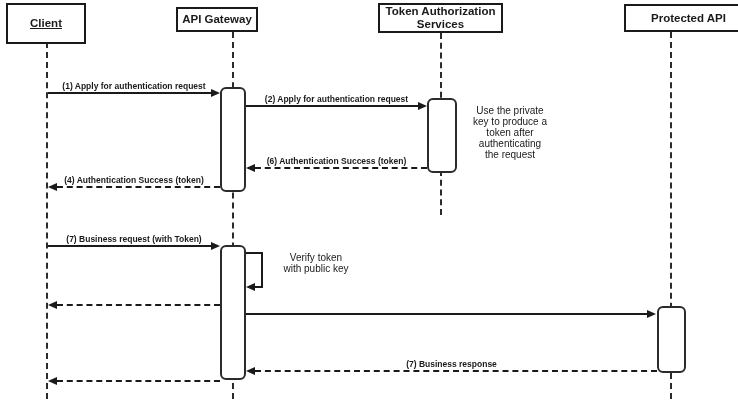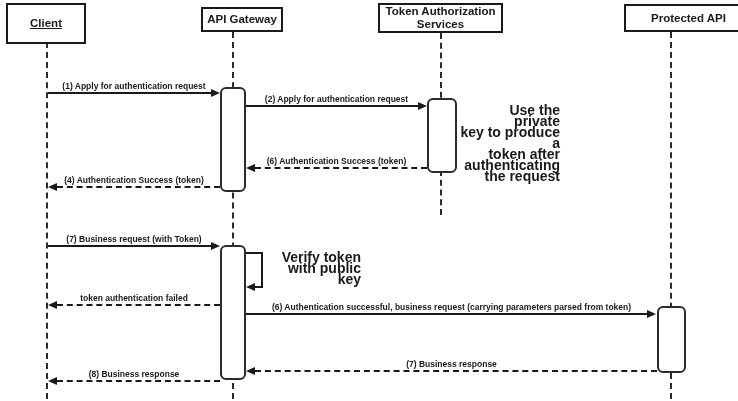--- a/index.html
+++ b/index.html
@@ -18,22 +18,22 @@
   }
   .activation{
     position:absolute;background:#ffffff;border:2px solid #2b2b2b;
     border-radius:6px;z-index:2;box-sizing:border-box;
   }
   .msg-label{
     position:absolute;font-size:8.5px;font-weight:700;line-height:10px;
     text-align:center;white-space:nowrap;z-index:4;color:#1a1a1a;
   }
   .free-label{
-    position:absolute;font-size:14px;font-weight:700;line-height:11px;
-    text-align:right;white-space:pre-line;z-index:4;color:#1a1a1a;
+    position:absolute;font-size:10px;font-weight:400;line-height:11px;
+    text-align:center;white-space:pre-line;z-index:4;color:#1a1a1a;
   }
   .line-solid{position:absolute;height:2px;background:#1a1a1a;z-index:3;}
   .line-dashed{position:absolute;height:0;border-top:2px dashed #1a1a1a;z-index:3;}
   .vline-solid{position:absolute;width:2px;background:#1a1a1a;z-index:3;}
   .head-right{
     position:absolute;width:0;height:0;z-index:4;
     border-top:4px solid transparent;border-bottom:4px solid transparent;
     border-left:9px solid #1a1a1a;
   }
   .head-left{
@@ -48,21 +48,21 @@
 <div class="stage">
 
   <div class="lifeline" style="left:46px;top:32px;height:367px;"></div>
   <div class="lifeline" style="left:232px;top:32px;height:367px;"></div>
   <div class="lifeline" style="left:440px;top:33px;height:182px;"></div>
   <div class="lifeline" style="left:670px;top:32px;height:367px;"></div>
 
   <div class="actor" style="left:6px;top:3px;width:80px;height:41px;text-decoration:underline;">
     <span>Client</span>
   </div>
-  <div class="actor" style="left:201px;top:7px;width:82px;height:25px;">
+  <div class="actor" style="left:176px;top:7px;width:82px;height:25px;">
     <span>API Gateway</span>
   </div>
   <div class="actor" style="left:378px;top:3px;width:125px;height:30px;">
     <span>Token Authorization
 Services</span>
   </div>
   <div class="actor" style="left:624px;top:4px;width:121px;height:28px;padding-left:8px;">
     <span>Protected API</span>
   </div>
 
@@ -97,29 +97,26 @@
   <div class="line-solid" style="left:48px;top:245px;width:164px;"></div>
   <div class="head-right" style="left:211px;top:242px;"></div>
 
   <div class="line-solid" style="left:246px;top:252px;width:17px;"></div>
   <div class="vline-solid" style="left:261px;top:252px;height:36px;"></div>
   <div class="line-solid" style="left:255px;top:286px;width:8px;"></div>
   <div class="head-left" style="left:246px;top:283px;"></div>
   <div class="free-label" style="left:271px;top:252px;width:90px;">Verify token
 with public key</div>
 
-  <div class="msg-label" style="left:48px;top:293px;width:172px;">token authentication failed</div>
   <div class="line-dashed" style="left:57px;top:304px;width:163px;"></div>
   <div class="head-left" style="left:48px;top:301px;"></div>
 
-  <div class="msg-label" style="left:246px;top:302px;width:411px;">(6) Authentication successful, business request (carrying parameters parsed from token)</div>
   <div class="line-solid" style="left:246px;top:313px;width:402px;"></div>
   <div class="head-right" style="left:647px;top:310px;"></div>
 
   <div class="msg-label" style="left:246px;top:359px;width:411px;">(7) Business response</div>
   <div class="line-dashed" style="left:255px;top:370px;width:402px;"></div>
   <div class="head-left" style="left:246px;top:367px;"></div>
 
-  <div class="msg-label" style="left:48px;top:369px;width:172px;">(8) Business response</div>
   <div class="line-dashed" style="left:57px;top:380px;width:163px;"></div>
   <div class="head-left" style="left:48px;top:377px;"></div>
 
 </div>
 
 </body></html>

